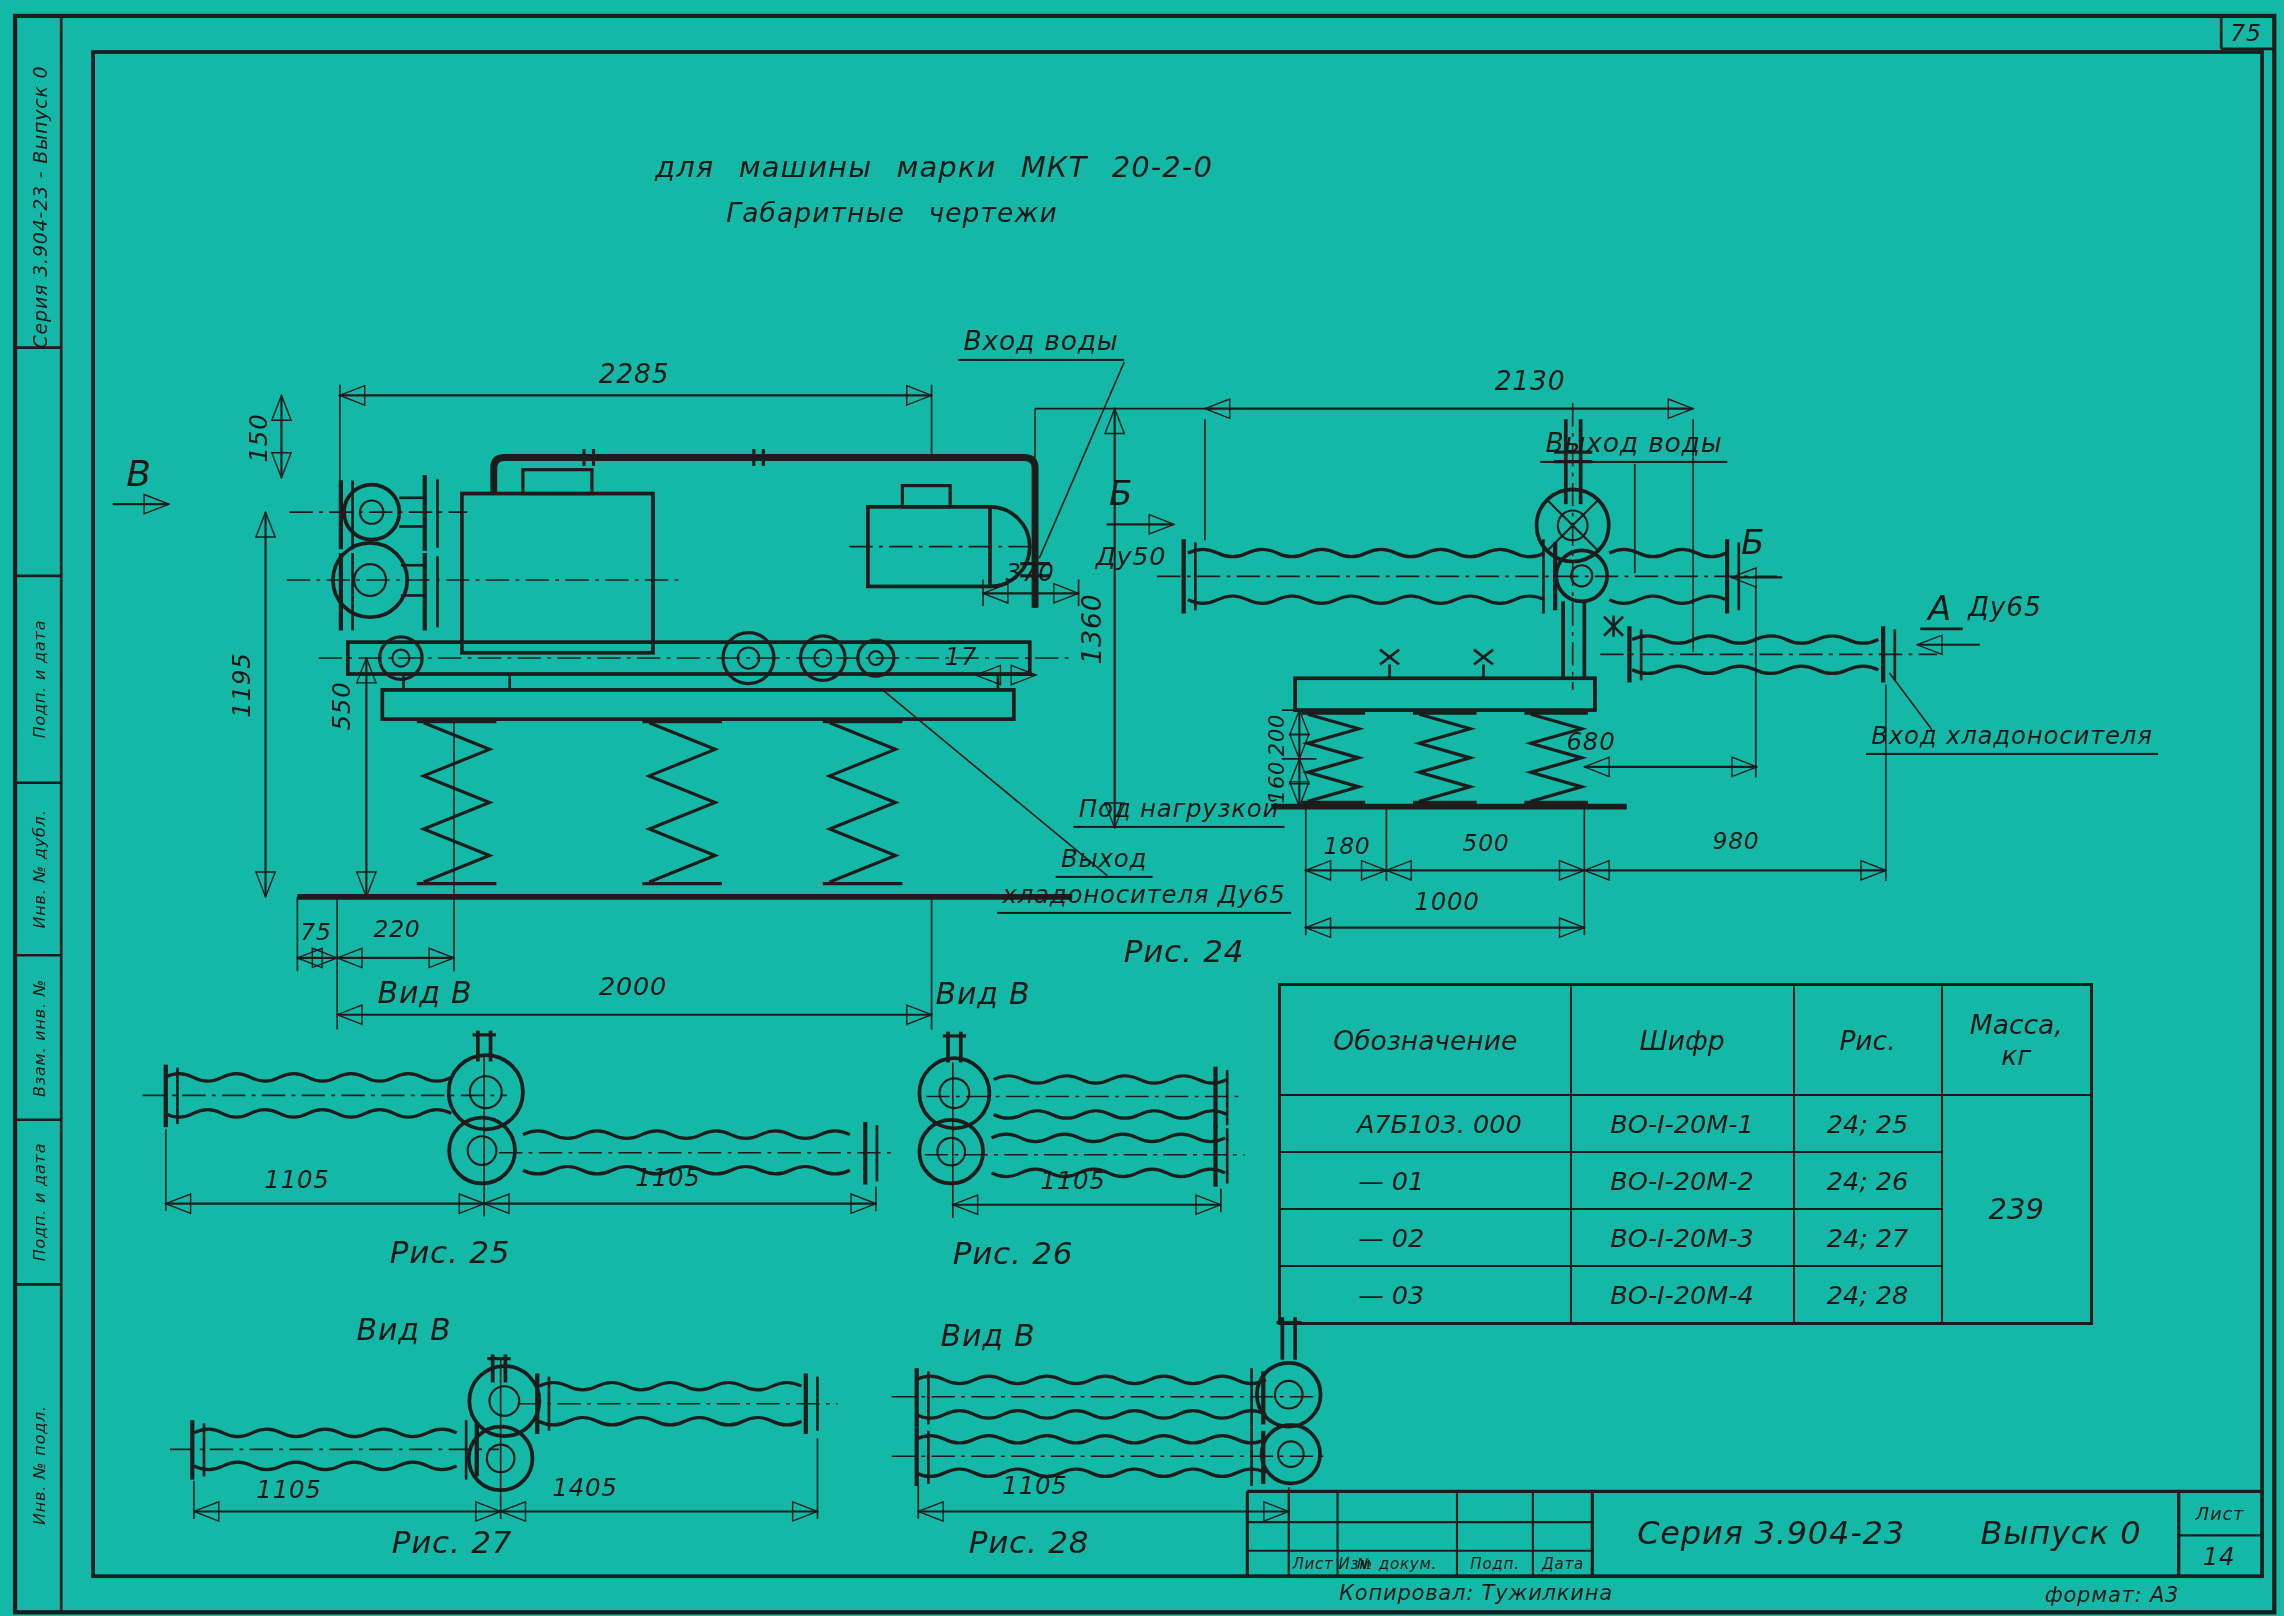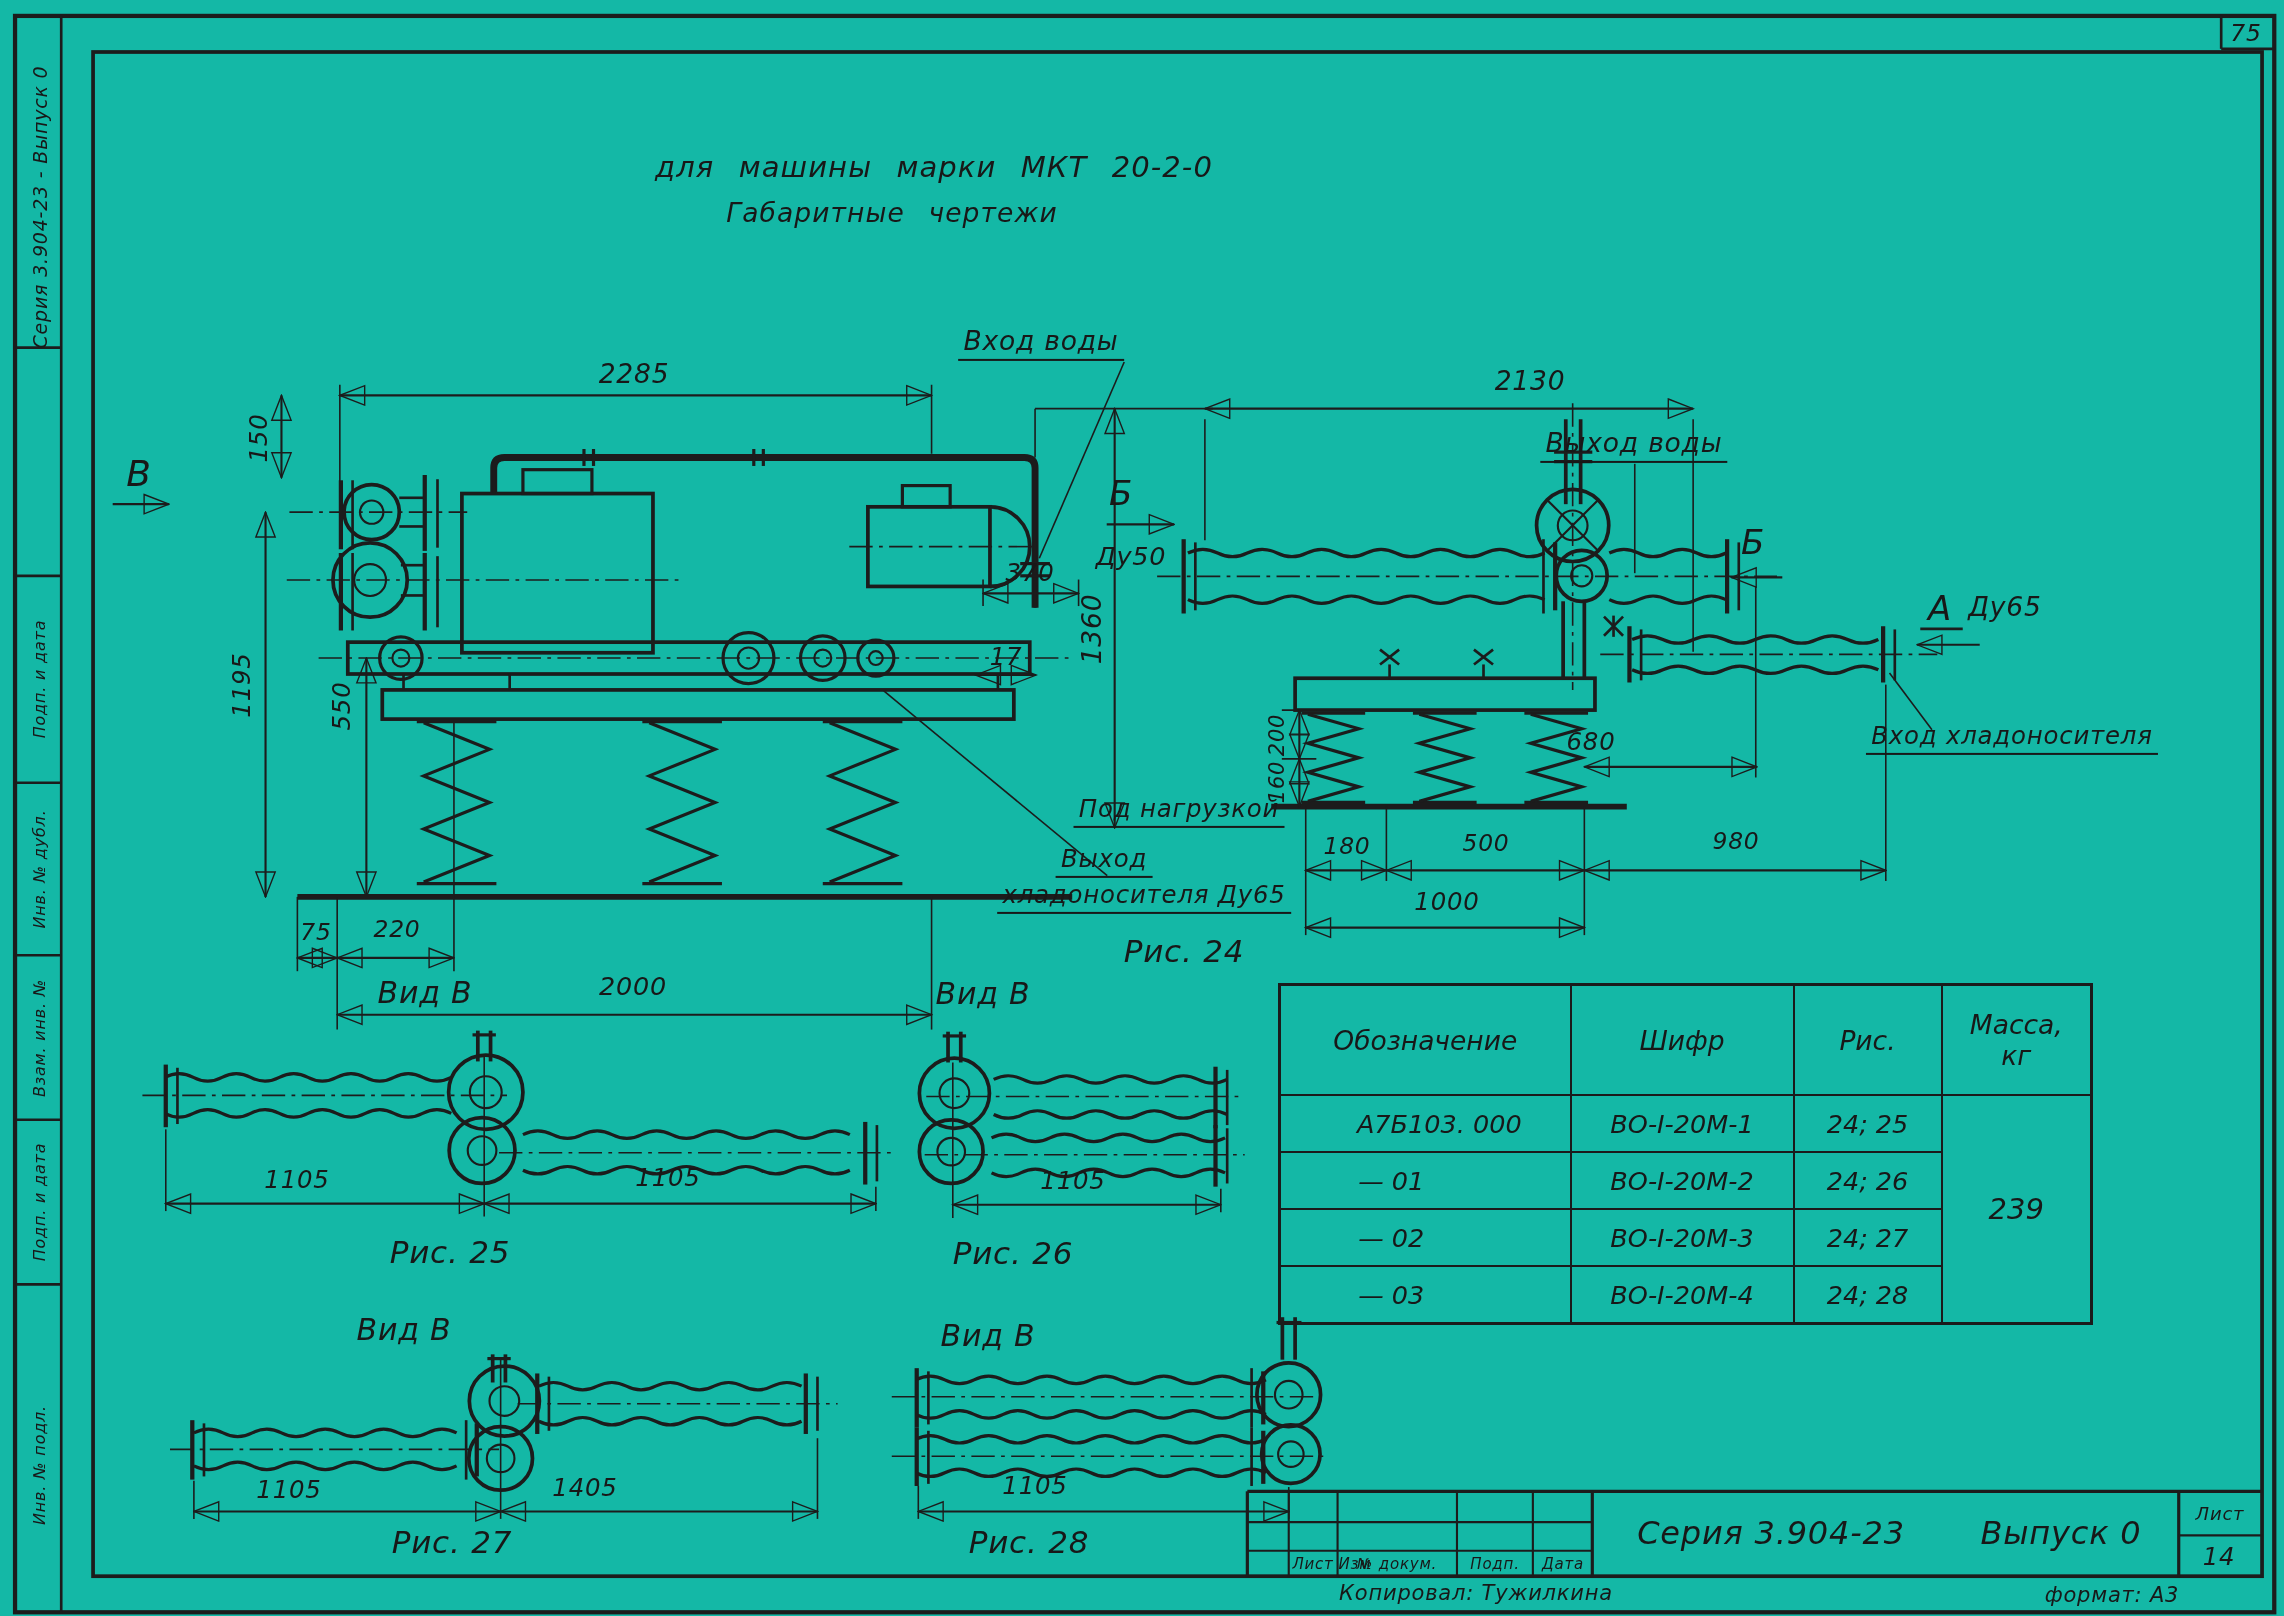--- a/index.html
+++ b/index.html
@@ -365,21 +365,21 @@
 <div class="lbl rot s30" style="left:39px;top:1202px;">Подп. и дата</div>
 <div class="lbl rot s30" style="left:39px;top:1465px;">Инв. № подл.</div>
 
 <div class="lbl s68" style="left:139px;top:473px;">В</div>
 <div class="lbl s50" style="left:634px;top:373px;">2285</div>
 <div class="lbl rot s46" style="left:258px;top:438px;">150</div>
 <div class="lbl rot s46" style="left:241px;top:685px;">1195</div>
 <div class="lbl rot s46" style="left:341px;top:706px;">550</div>
 <div class="lbl s50 ul" style="left:1041px;top:343px;">Вход воды</div>
 <div class="lbl s46" style="left:1030px;top:572px;">370</div>
-<div class="lbl s46" style="left:1006px;top:656px;font-style:italic;">17</div>
+<div class="lbl s46" style="left:961px;top:656px;font-style:italic;">17</div>
 <div class="lbl rot s50" style="left:1091px;top:629px;">1360</div>
 <div class="lbl s64" style="left:1121px;top:493px;">Б</div>
 <div class="lbl s48" style="left:1131px;top:556px;">Ду50</div>
 <div class="lbl s46 ul" style="left:1179px;top:811px;">Под нагрузкой</div>
 <div class="lbl s46 ul" style="left:1104px;top:861px;">Выход</div>
 <div class="lbl s46 ul" style="left:1144px;top:897px;">хладоносителя Ду65</div>
 <div class="lbl s44" style="left:316px;top:932px;">75</div>
 <div class="lbl s44" style="left:397px;top:929px;">220</div>
 <div class="lbl s48" style="left:633px;top:986px;">2000</div>
 <div class="lbl s58" style="left:1184px;top:951px;">Рис. 24</div>

